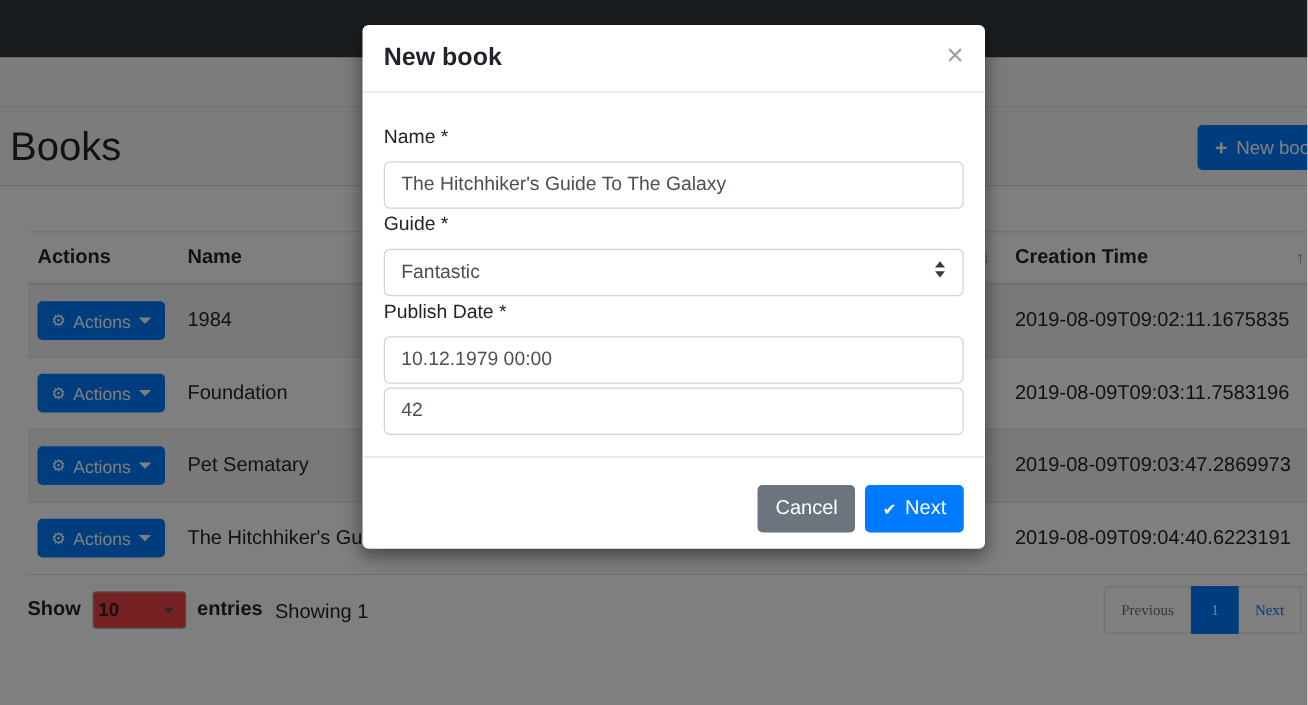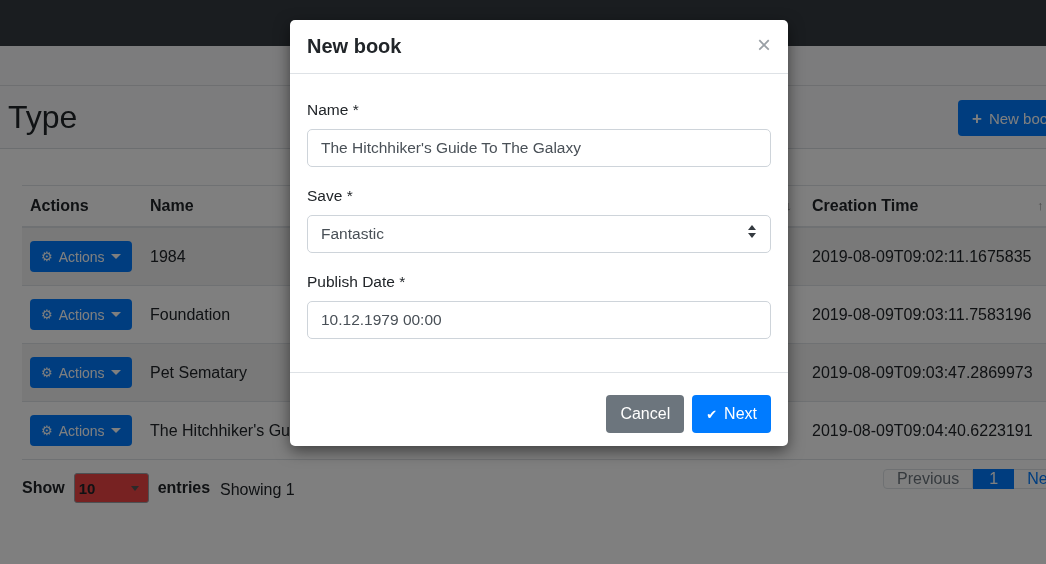--- a/index.html
+++ b/index.html
@@ -30,33 +30,33 @@
   .actions-btn { height:31px; padding:0 11px; font-size:14px; gap:6px; }
   .actions-btn .gear { font-size:13px; line-height:1; }
   .caret { width:0; height:0; border-left:5px solid transparent; border-right:5px solid transparent; border-top:5px solid currentColor; display:inline-block; }
 
   .dt-footer { position:relative; height:60px; margin-top:9px; }
   .show-entries { position:absolute; left:0; top:4px; display:flex; align-items:center; font-size:16px; color:#212529;font-weight:bold; }
   .size-select { width:75px; height:30px; border:1px solid #9aa0a6; border-radius:3px; margin:0 9px; display:flex; align-items:center; padding-left:4px; font-size:15px; position:relative; background:#ef4444; cursor:pointer; }
   .size-select .caret { border-left-width:4px; border-right-width:4px; border-top-width:5px; position:absolute; right:9px; top:12px; color:#555; }
   .dt-info { position:absolute; left:198px; top:12px; font-size:16px; color:#212529; white-space:nowrap; }
   .pagination { position:absolute; left:861px; top:0; display:flex; }
-  .page-item { height:20px; display:flex; align-items:center; padding:0 13px; font-size:16px; background:#fff; border:1px solid #dee2e6; cursor:pointer; white-space:nowrap; }
+  .page-item { height:38px; display:flex; align-items:center; padding:0 13px; font-size:12px; background:#fff; border:1px solid #dee2e6; cursor:pointer; white-space:nowrap;font-family:Liberation Serif, serif; }
   .page-item.prev { color:#6c757d; border-radius:4px 0 0 4px; }
   .page-item.active { background:#007bff; border-color:#007bff; color:#fff; padding:0 15px; }
   .page-item.next { color:#007bff; border-left:none; }
 
   
   .backdrop { position:absolute; inset:0; background:rgba(0,0,0,0.5); }
   .modal { position:absolute; left:290px; top:20px; width:498px; background:#fff; border-radius:5px; box-shadow:0 5px 15px rgba(0,0,0,0.5); }
   .modal-header { display:flex; align-items:flex-start; justify-content:space-between; padding:15px 17px; border-bottom:1px solid #dee2e6; }
   .modal-title { font-size:20px; font-weight:600; color:#212529; }
   .modal-close { background:none; border:none; font-size:24px; line-height:20px; color:#9aa0a6; cursor:pointer; font-family:inherit; padding:0; }
   .modal-body { padding:26px 17px 14px; }
-  .form-group { margin-bottom:19px; }
+  .form-group { margin-bottom:3px; }
   .form-label { display:block; font-size:15.5px; color:#212529; margin-bottom:9px; line-height:1.3; }
   .form-control { width:100%; height:38px; border:1px solid #ced4da; border-radius:5px; padding:0 13px; font-size:15.5px; color:#495057; font-family:inherit; background:#fff; }
   .select-control { display:flex; align-items:center; position:relative; cursor:pointer;text-align:center; }
   .updown { position:absolute; right:14px; top:9px; display:flex; flex-direction:column; gap:3px; }
   .updown .up { width:0; height:0; border-left:4px solid transparent; border-right:4px solid transparent; border-bottom:5px solid #343a40; }
   .updown .down { width:0; height:0; border-left:4px solid transparent; border-right:4px solid transparent; border-top:5px solid #343a40; }
   .modal-footer { border-top:1px solid #dee2e6; padding:22px 17px 13px; display:flex; justify-content:flex-end; gap:8px; }
   .btn-secondary { background:#6c757d; color:#fff; }
   .modal-footer .btn { height:38px; padding:0 14px; font-size:16px; gap:7px; }
   .save-check { font-size:13px; line-height:1; }
@@ -64,21 +64,21 @@
 </head>
 <body>
 
 <div class="screen">
 
   <div class="page">
     <div class="navbar"></div>
     <div class="toolbar"></div>
 
     <div class="page-header">
-      <div class="page-title">Type</div>
+      <div class="page-title">Books</div>
       <button class="btn btn-primary new-book-btn">
         <span class="plus">+</span>
         <span>New book</span>
       </button>
     </div>
 
     <div class="content">
       <table class="books">
         <colgroup>
             <col class="c1">
@@ -163,34 +163,35 @@
     <div class="modal-header">
       <div class="modal-title">New book</div>
       <button class="modal-close">×</button>
     </div>
     <div class="modal-body">
       <div class="form-group">
         <label class="form-label">Name *</label>
         <input class="form-control" value="The Hitchhiker's Guide To The Galaxy" style="">
       </div>
       <div class="form-group">
-        <label class="form-label">Save *</label>
+        <label class="form-label">Guide *</label>
         <div class="form-control select-control">
           <span>Fantastic</span>
           <span class="updown">
               <span class="up"></span>
               <span class="down"></span>
             </span>
         </div>
       </div>
       <div class="form-group">
         <label class="form-label">Publish Date *</label>
         <input class="form-control" value="10.12.1979 00:00" style="">
       </div>
       <div class="form-group">
+        <input class="form-control" value="42" style="">
       </div>
     </div>
     <div class="modal-footer">
       <button class="btn btn-secondary">Cancel</button>
       <button class="btn btn-primary">
         <span class="save-check">✔</span>
         <span>Next</span>
       </button>
     </div>
   </div>

